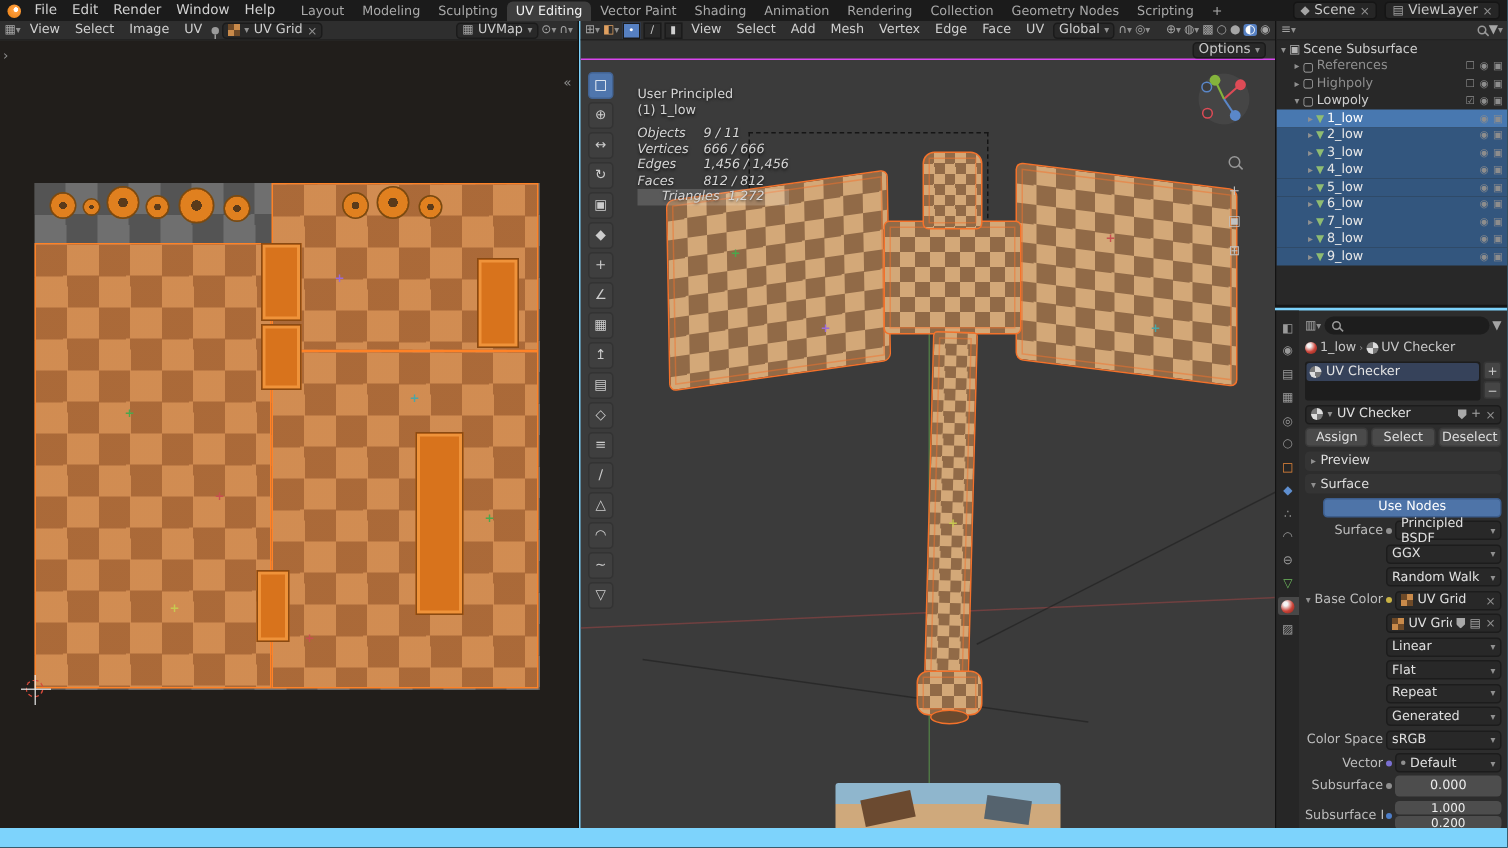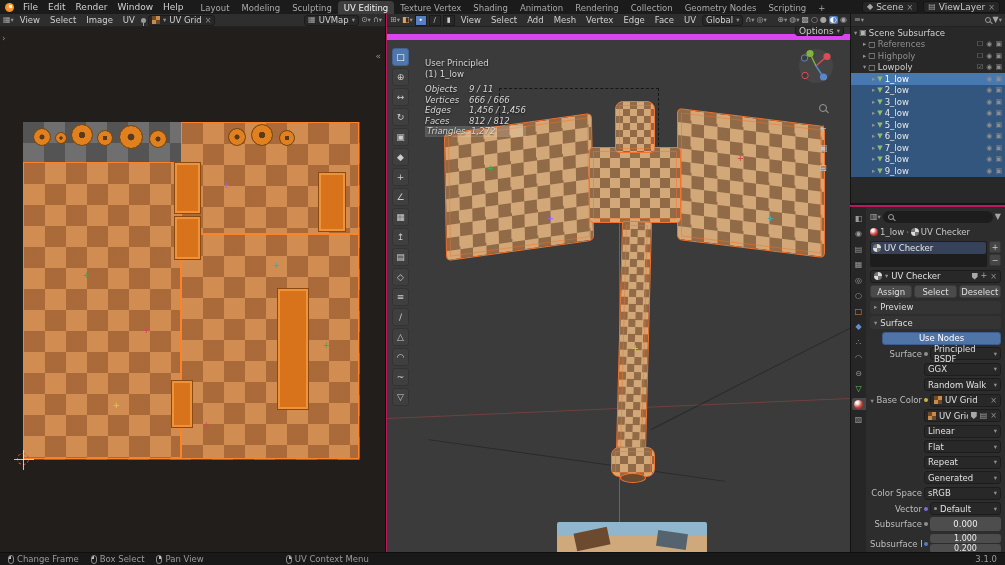--- a/index.html
+++ b/index.html
@@ -1,17 +1,17 @@
 <!DOCTYPE html>
 <html><head>
 <meta charset="utf-8">
 <style>
   * { box-sizing:border-box; margin:0; padding:0; }
   html,body { background:#000; }
-  #app { position:relative; width:1005px; height:565px; background:#be185d; overflow:hidden;
+  #app { position:relative; width:1005px; height:565px; background:#7dd3fc; overflow:hidden;
          font-family:"DejaVu Sans",sans-serif; font-size:9px; color:#c8c8c8; user-select:none; }
 
   
   #topbar { position:absolute; inset:0 0 auto 0; height:14px; background:#1b1b1b; display:flex; align-items:center; padding:0 5px; z-index:40; }
   .logo { width:9px; height:9px; border-radius:50%; background:radial-gradient(circle at 62% 38%, #fff 0 18%, #ff9e3d 22%, #e87d0d 100%); margin-right:4px; flex-shrink:0; }
   .menu { padding:0 5px; height:14px; line-height:14px; color:#d2d2d2; white-space:nowrap; }
   .ws-tabs { display:flex; margin-left:6px; align-items:flex-end; height:14px; overflow:hidden; }
   .ws-tab { padding:1px 6px 0; height:13px; line-height:12px; color:#a9a9a9; border-radius:4px 4px 0 0; white-space:nowrap; font-size:8.5px; }
   .ws-tab.active { background:#3d3d3d; color:#f2f2f2; }
   .tb-right { margin-left:auto; display:flex; gap:5px; align-items:center; }
@@ -42,32 +42,32 @@
           background:radial-gradient(circle, #5a3a1a 0 22%, #e0801f 23% 68%, #b35f12 69% 100%); }
   .blob { position:absolute; background:#d8731c; border:1px solid #8a4a12; box-shadow:inset 0 0 0 2px #ef933a; }
   .pmark { position:absolute; font-weight:bold; font-size:8px; line-height:1; }
   .cursor2d { position:absolute; width:12px; height:12px; border:1px dashed #d44a3a; border-radius:50%; }
   .cursor2d::before { content:""; position:absolute; left:5px; top:-4px; width:1px; height:20px; background:rgba(235,235,235,.8); }
   .cursor2d::after { content:""; position:absolute; top:5px; left:-4px; height:1px; width:20px; background:rgba(235,235,235,.8); }
   .region-arrow { position:absolute; color:#8f8f8f; font-size:9px; }
 
   
   #viewport { position:absolute; left:387px; top:14px; width:463px; height:538px; background:#3b3b3b; overflow:hidden; }
-  .toolsettings { position:absolute; left:0; right:0; top:13px; height:13px; background:#333; border-bottom:6px solid #d946ef;
+  .toolsettings { position:absolute; left:0; right:0; top:13px; height:13px; background:#333; border-bottom:1px solid #d946ef;
                   display:flex; align-items:center; justify-content:flex-end; padding:0 6px; z-index:19; }
   .vp-content { position:absolute; left:0; right:0; top:26px; bottom:0; }
   .selmode { width:12px; height:11px; display:flex; align-items:center; justify-content:center; background:#282828; border:1px solid #1b1b1b; color:#cfcfcf; font-size:7px; }
   .selmode.active { background:#5680c2; color:#fff; }
   .vp-toolbar { position:absolute; left:5px; top:8px; display:flex; flex-direction:column; gap:2px; z-index:10; }
   .tool { width:17px; height:18px; background:#3f3f3f; border:1px solid #333; border-radius:3px; display:flex; align-items:center; justify-content:center; color:#cdcdcd; font-size:9px; }
   .tool.active { background:#4f76ad; border-color:#426392; color:#fff; }
   .vp-stats { position:absolute; left:38px; top:18px; line-height:10.5px; color:#d6d6d6; text-shadow:0 1px 2px rgba(0,0,0,.7); z-index:5; font-size:8.5px; }
   .stat-row { display:flex;font-style:italic; }
   .stat-label { width:44px; }
-  .stat-hl { background:rgba(255,255,255,.16); padding:0 2px; }
+  .stat-hl { background:rgba(255,255,255,.16); padding:0 2px;justify-content:center; }
   .gizmo { position:absolute; right:16px; top:8px; z-index:6; }
   .vp-nav { position:absolute; right:21px; top:62px; display:flex; flex-direction:column; gap:8px; align-items:center; color:#c2c2c2; z-index:6; }
   .navbtn { width:12px; height:12px; display:flex; align-items:center; justify-content:center; font-size:9px; }
   .axis-y { position:absolute; left:232px; top:168px; width:1px; height:344px; background:rgba(90,150,75,.65); }
   .axis-x { position:absolute; left:0; right:0; top:368px; height:1px; background:rgba(165,70,70,.5); transform:rotate(-2.5deg); }
   .floorline { position:absolute; background:rgba(28,28,28,.55); height:1px; }
   .hpiece { position:absolute; border:1.5px solid #f4722b; background:repeating-conic-gradient(#d3a878 0 25%, #916a47 0 50%); background-size:26px 26px; }
   .hpiece::before { content:""; position:absolute; inset:3px; border:1px solid rgba(244,114,43,.5); }
   .dash-box { position:absolute; border:1px dashed rgba(10,10,10,.75); }
   .refphoto { position:absolute; border-radius:2px; background:linear-gradient(180deg, #8fb6cd 0 42%, #cfa97c 42% 100%); overflow:hidden; }
@@ -134,21 +134,21 @@
     <span class="menu">File</span>
     <span class="menu">Edit</span>
     <span class="menu">Render</span>
     <span class="menu">Window</span>
     <span class="menu">Help</span>
     <div class="ws-tabs">
       <span class="ws-tab">Layout</span>
       <span class="ws-tab">Modeling</span>
       <span class="ws-tab">Sculpting</span>
       <span class="ws-tab active">UV Editing</span>
-      <span class="ws-tab">Texture Vertex</span>
+      <span class="ws-tab">Vector Paint</span>
       <span class="ws-tab">Shading</span>
       <span class="ws-tab">Animation</span>
       <span class="ws-tab">Rendering</span>
       <span class="ws-tab">Collection</span>
       <span class="ws-tab">Geometry Nodes</span>
       <span class="ws-tab">Scripting</span>
       <span class="ws-tab">+</span>
     </div>
     <div class="tb-right">
       <div class="pill">
@@ -666,33 +666,14 @@
             <span>1.000</span>
           </div>
           <div class="slider">
             <span>0.200</span>
           </div>
         </div>
       </div>
     </div>
   </aside>
 
-  <footer id="statusbar">
-    <span class="hint">
-      <span class="mi l"></span>
-      <span>Change Frame</span>
-    </span>
-    <span class="hint">
-      <span class="mi l"></span>
-      <span>Box Select</span>
-    </span>
-    <span class="hint">
-      <span class="mi m"></span>
-      <span>Pan View</span>
-    </span>
-    <span class="hint" style="margin-left:70px">
-      <span class="mi r"></span>
-      <span>UV Context Menu</span>
-    </span>
-    <span style="margin-left:auto">3.1.0</span>
-  </footer>
 
 </div>
 
 </body></html>

